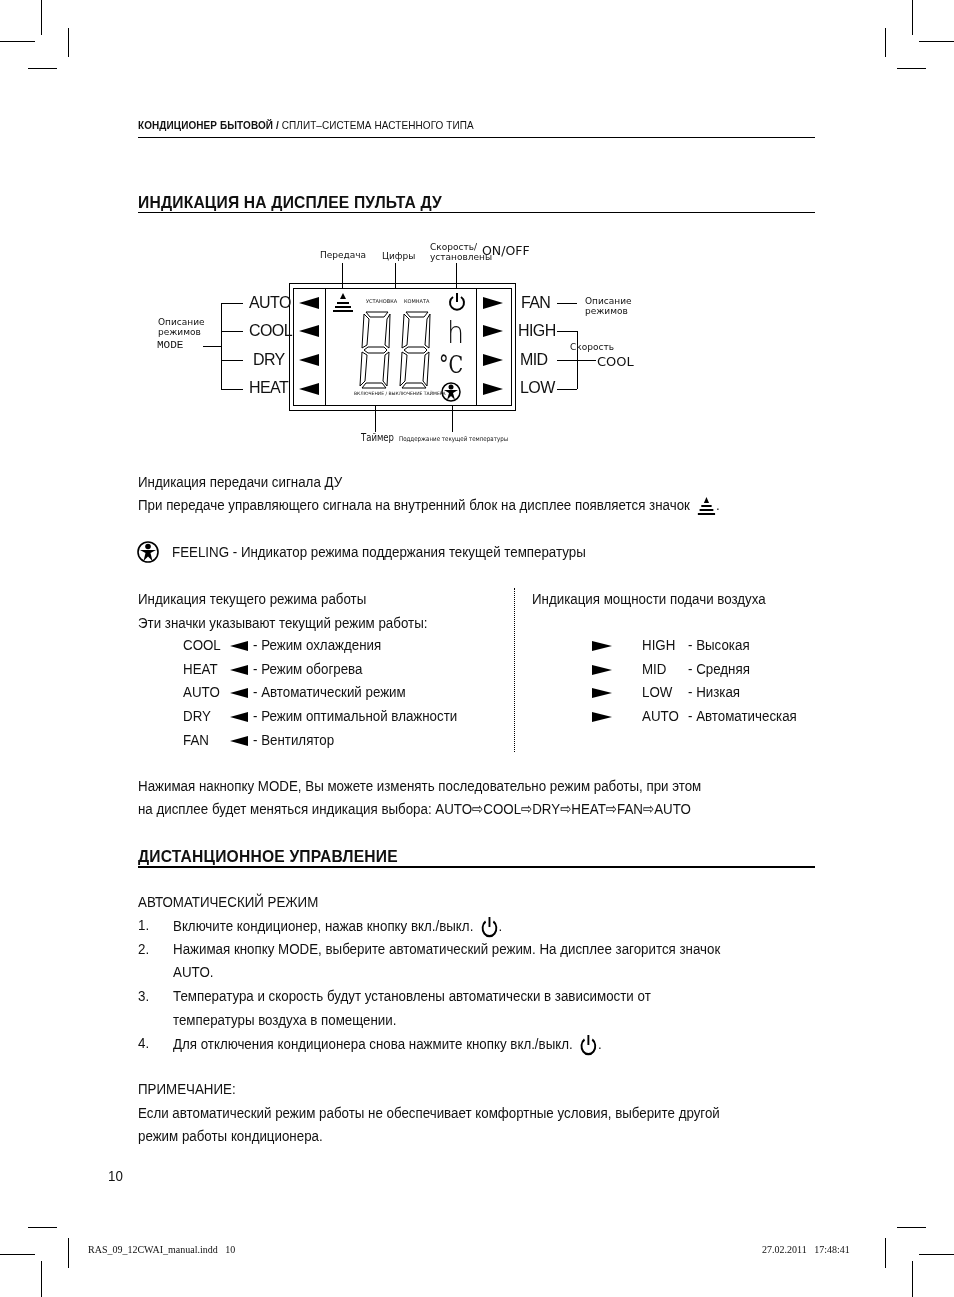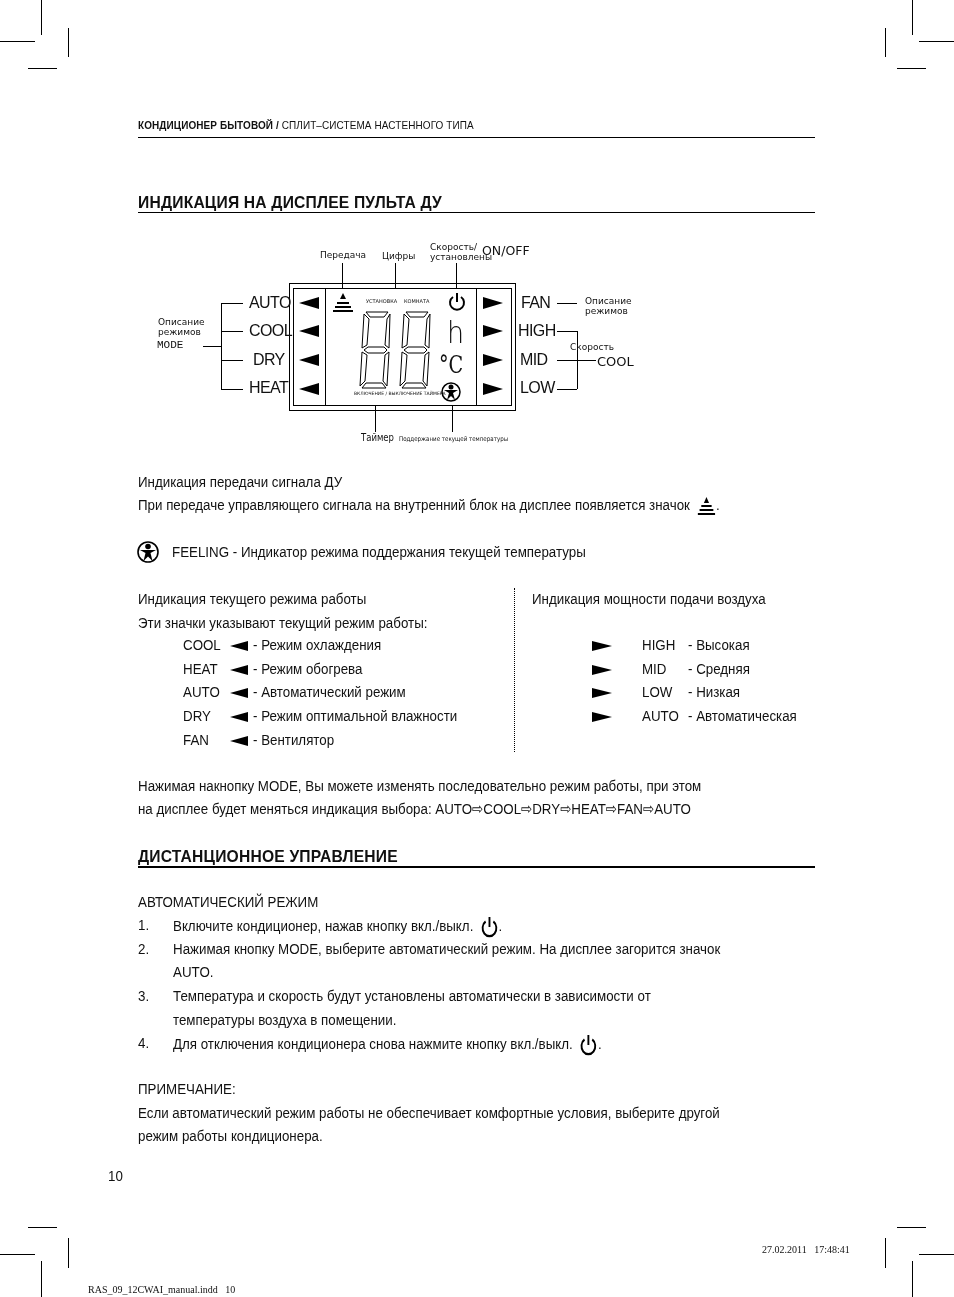--- a/index.html
+++ b/index.html
@@ -285,14 +285,14 @@
     </span>
   </div>
 </div>
 
 <div class="txt" style="left:138px;top:1080px">ПРИМЕЧАНИЕ:</div>
 <div class="txt" style="left:138px;top:1104px">Если автоматический режим работы не обеспечивает комфортные условия, выберите другой</div>
 <div class="txt" style="left:138px;top:1127px">режим работы кондиционера.</div>
 
 <div class="txt" style="left:108px;top:1167px">10</div>
 
-<div class="abs" style="left:88px;top:1284px;font-size:10px;font-family:'Liberation Serif',serif;white-space:pre">RAS_09_12CWAI_manual.indd   10</div>
+<div class="abs" style="left:88px;top:1244px;font-size:10px;font-family:'Liberation Serif',serif;white-space:pre">RAS_09_12CWAI_manual.indd   10</div>
 <div class="abs" style="left:762px;top:1244px;font-size:10px;font-family:'Liberation Serif',serif;white-space:pre">27.02.2011   17:48:41</div>
 
 </body></html>

